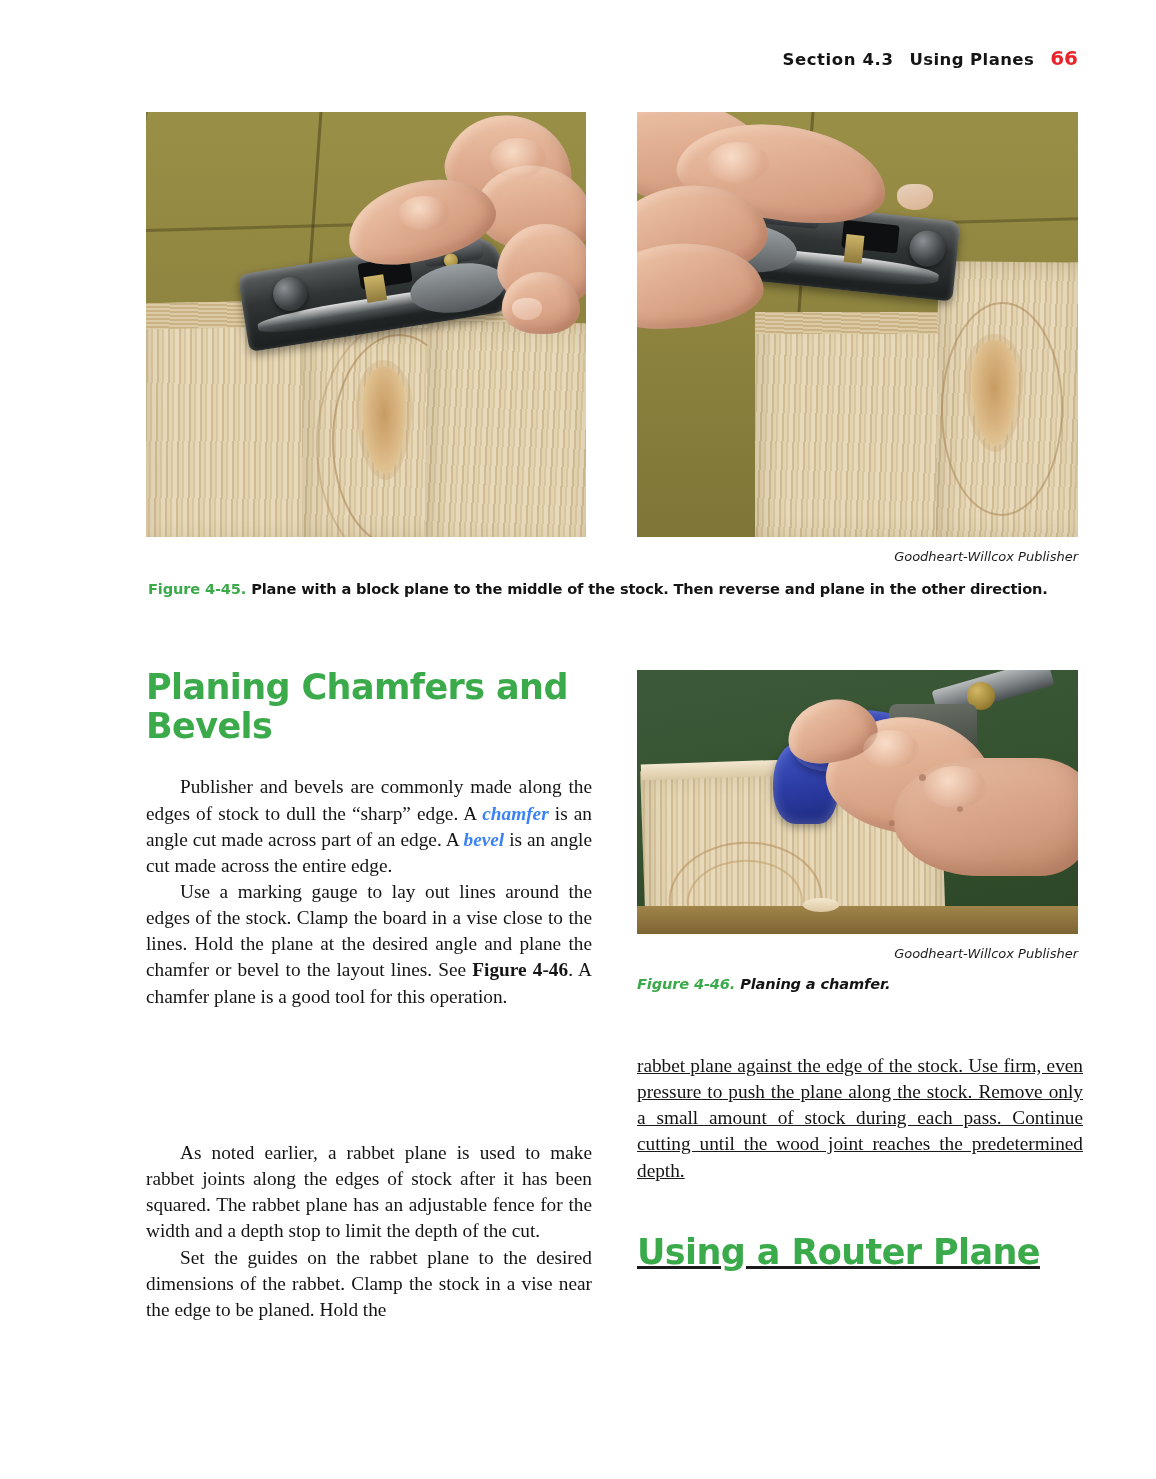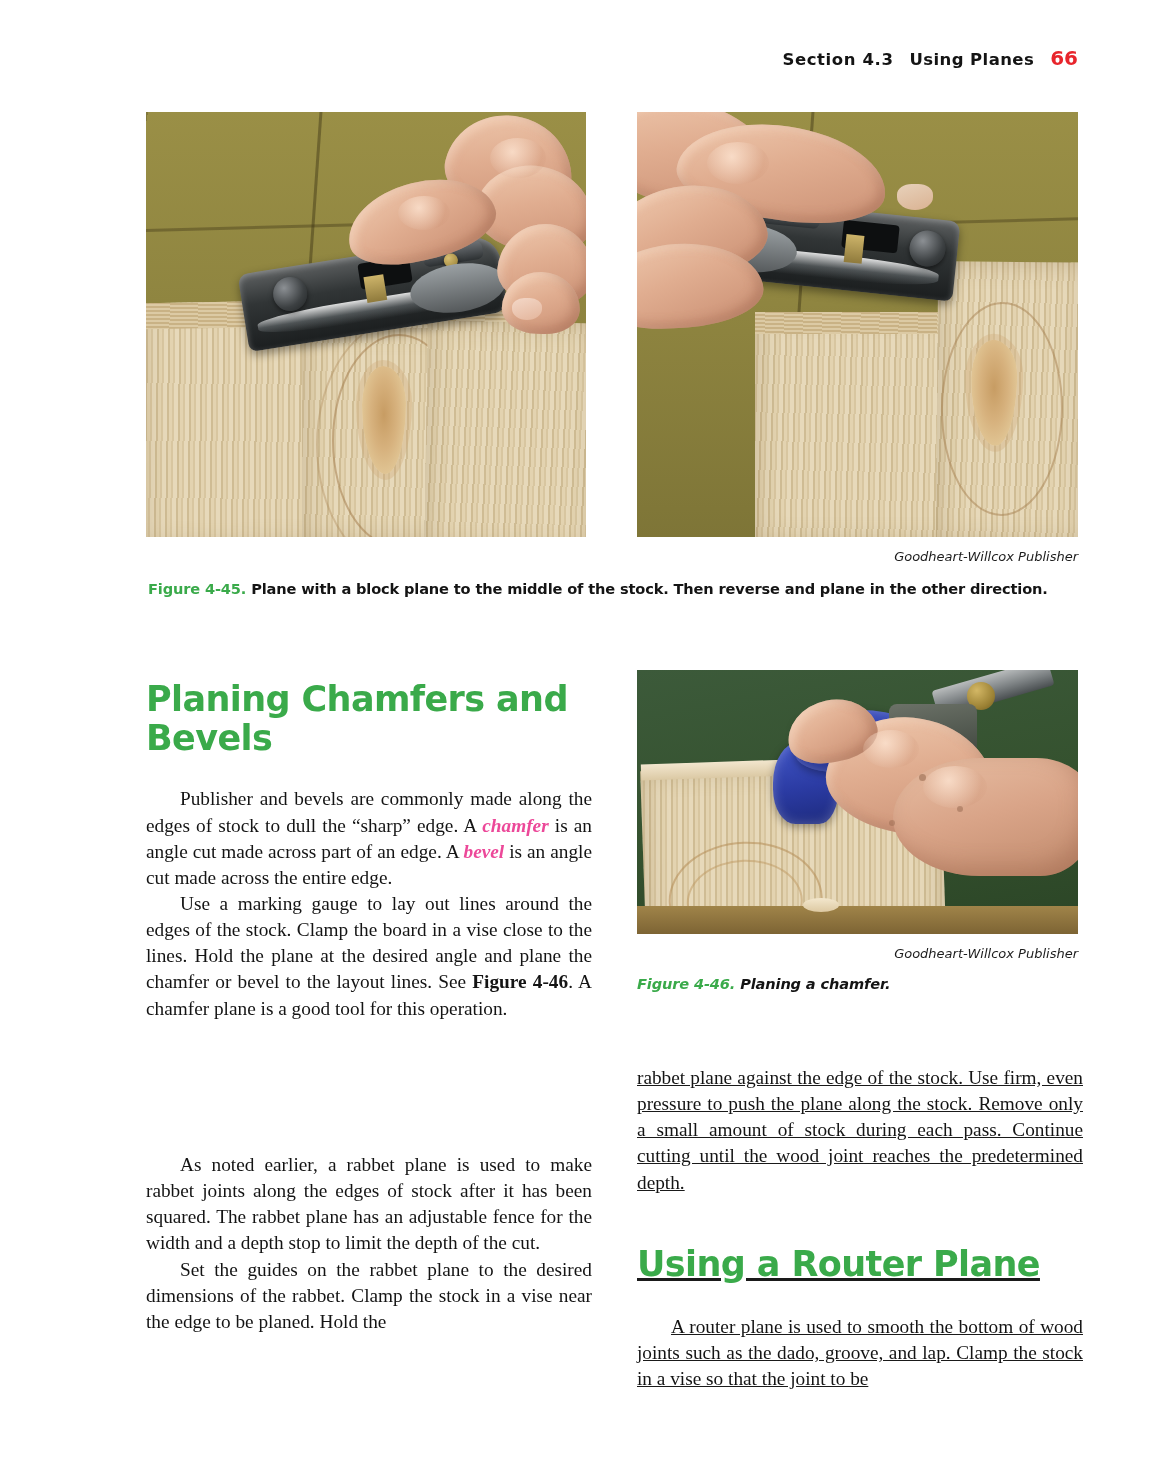--- a/index.html
+++ b/index.html
@@ -72,21 +72,20 @@
     color: #141414;
     line-height: 1.25;
     letter-spacing: -.15px;
   }
   .figcap .fignum { color: #3aaa4a; font-weight: bold; }
 
   
   .col {
     position: absolute;
     width: 446px;
-    margin-top: 12px;
   }
   .col-left  { left: 146px; }
   .col-right { left: 637px; text-decoration: underline; }
 
   h2.head {
     font-family: "DejaVu Sans", "Liberation Sans", sans-serif;
     font-weight: bold;
     color: #3aaa4a;
     font-size: 35px;
     line-height: 1.12;
@@ -100,21 +99,21 @@
     line-height: 1.355;
     text-align: justify;
     text-indent: 34px;
     margin: 0;
     color: #141414;
     hyphens: none;
   }
   p.body + p.body { margin-top: 0; }
 
   .term {
-    color: #ec4899;
+    color: #3b82f6;
     font-style: italic;
     font-weight: bold;
   }
   .figref { font-weight: bold; }
 
   
   .bench {
     position: absolute;
     inset: 0;
     background:
@@ -385,16 +384,15 @@
     <span>Planing a chamfer.</span>
   </div>
 
   <div class="col col-right" style="top:1053px;">
     <p class="body" style="text-indent:0;">rabbet plane against the edge of the stock. Use firm, even pressure to push the plane along the stock. Remove only a small amount of stock during each pass. Continue cutting until the wood joint reaches the predetermined depth.</p>
   </div>
 
   <div class="col col-right" style="top:1233px;">
     <h2 class="head">Using a Router Plane</h2>
 
-    <p class="body" style="margin-top:30px;">A router plane is used to smooth the bottom of wood joints such as the dado, groove, and lap. Clamp the stock in a vise so that the joint to be</p>
   </div>
 
 </div>
 
 </body></html>

